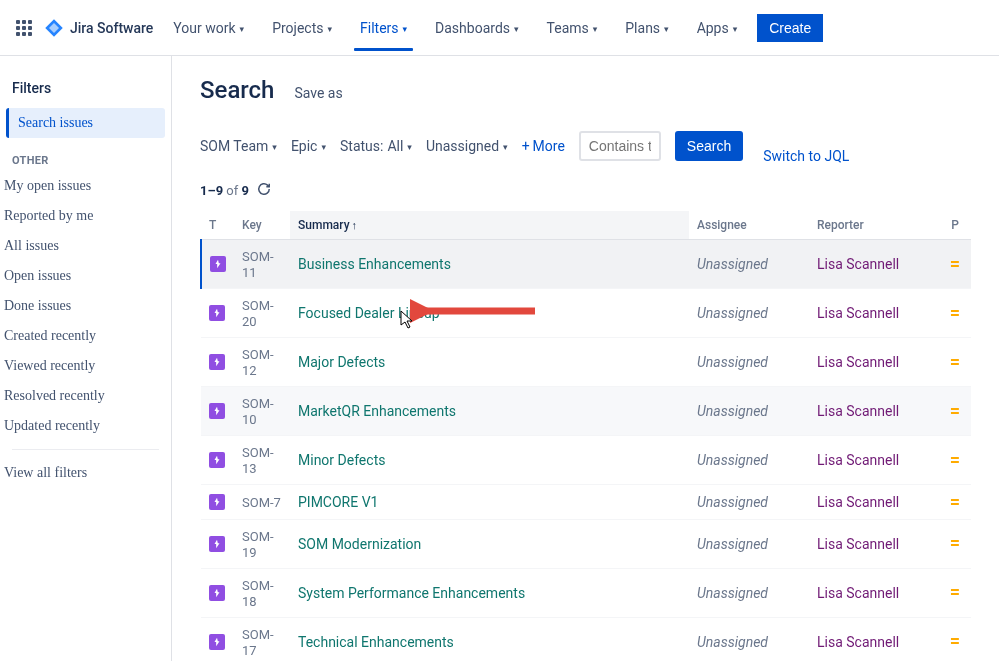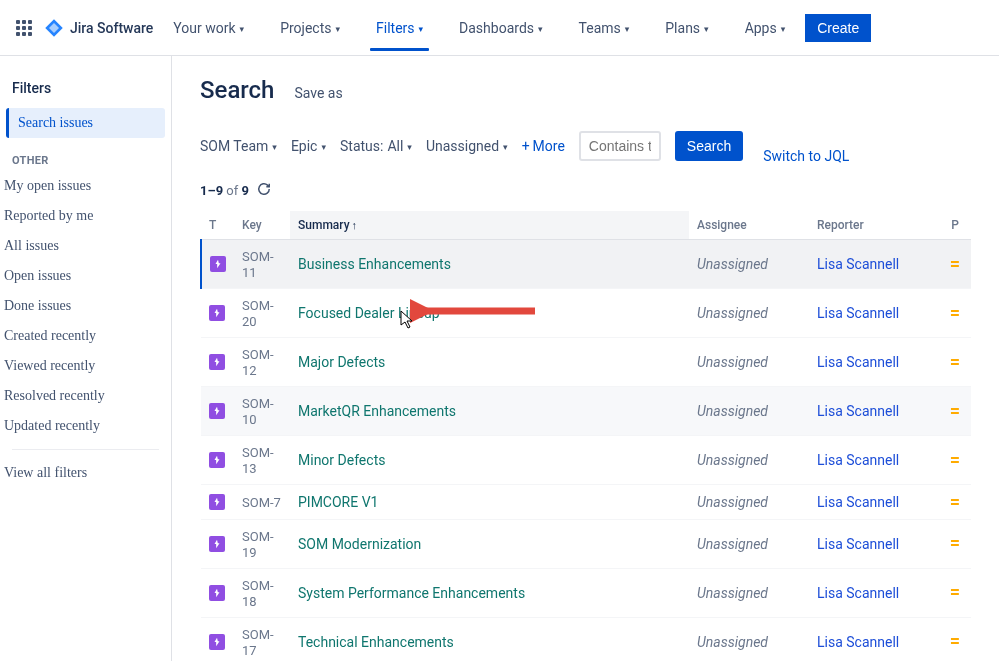--- a/index.html
+++ b/index.html
@@ -2,21 +2,21 @@
 <html><head>
 <meta charset="utf-8">
 <style>
 * { box-sizing: border-box; margin: 0; padding: 0; }
 body { font-family: -apple-system, BlinkMacSystemFont, "Segoe UI", Roboto, sans-serif; font-size: 14px; color: #172B4D; background: #fff; width: 999px; height: 661px; overflow: hidden; position: relative; }
 .topnav { display: flex; align-items: center; height: 56px; border-bottom: 1px solid #dfe1e6; padding: 0 12px; gap: 4px; }
 .app-switcher { width: 24px; height: 24px; display: flex; align-items: center; justify-content: center; cursor: pointer; border-radius: 3px; }
 .grid9 { display: grid; grid-template-columns: repeat(3,4px); grid-template-rows: repeat(3,4px); gap: 2px; }
 .grid9 span { background: #42526E; border-radius: 1px; }
 .logo-wrap { display: flex; align-items: center; gap: 6px; margin: 0 8px 0 4px; cursor: pointer; }
-.nav-items { display: flex; align-items: flex-start; gap: 20px; }
+.nav-items { display: flex; align-items: flex-start; gap: 12px; }
 .nav-item { display: flex; align-items: center; gap: 4px; padding: 6px 8px; font-size: 14px; color: #42526E; cursor: pointer; border-radius: 3px; position: relative; }
 .nav-item.active { color: #0052CC; }
 .nav-item.active::after { content: ""; position: absolute; left: 2px; right: 2px; bottom: -9px; height: 3px; background: #0052CC; border-radius: 1px; }
 .chev { font-size: 9px; color: inherit; margin-top: 2px; }
 .create-btn { background: #0052CC; color: #fff; padding: 6px 12px; border-radius: 0; border: none; font-size: 14px; font-weight: 500; cursor: pointer; margin-left: 8px; }
 .body-wrap { display: flex; height: calc(100% - 40px); }
 .sidebar { width: 172px; border-right: 1px solid #dfe1e6; padding: 16px 0 0 0; }
 .sidebar h4 { font-size: 14px; font-weight: 500; color: #172B4D; padding: 8px 12px 12px 12px; }
 .side-item { padding: 7px 4px; font-size: 14px; color: #42526E; cursor: pointer; font-family: Liberation Serif, serif; }
 .side-item.active { background: #E6EFFC; color: #0052CC; border-left: 3px solid #0052CC; padding-left: 9px; margin: 0 6px; border-radius: 3px; }
@@ -40,21 +40,21 @@
 thead th.sorted { background: #f4f5f7; color: #172B4D; }
 tbody tr { border-bottom: 1px solid #f4f5f7; }
 tbody tr.hover { background: #f7f8fa; }
 tbody tr.sel { background: #f1f2f4; border-left: 2px solid #0052CC; }
 tbody td { padding: 8px 8px; vertical-align: middle; }
 .type-ico { width: 16px; height: 16px; background: #904EE2; border-radius: 2px; display: inline-flex; align-items: center; justify-content: center; }
 .type-ico svg { width: 10px; height: 10px; }
 .key-link { color: #6B778C; font-size: 13px; }
 .sum-link { color: #0f766e; cursor: pointer; }
 .assignee { color: #6B778C; font-style: italic; }
-.reporter { color: #1d4ed8; }
+.reporter { color: #701a75; }
 .pri-ico { width: 16px; height: 16px; display: inline-flex; align-items: center; justify-content: center; }
 .pri-med { color: #FFAB00; font-size: 18px; font-weight: bold; }
 .col-t { width: 28px; }
 .col-key { width: 56px; }
 .col-ass { width: 120px; }
 .col-rep { width: 130px; }
 .col-p { width: 24px; text-align: center; }
 .arrow-annot { position: absolute; left: 410px; top: 296px; pointer-events: none; }
 .cursor-annot { position: absolute; left: 400px; top: 310px; pointer-events: none; }
 .sort-arrow { font-size: 11px; margin-left: 2px; }

